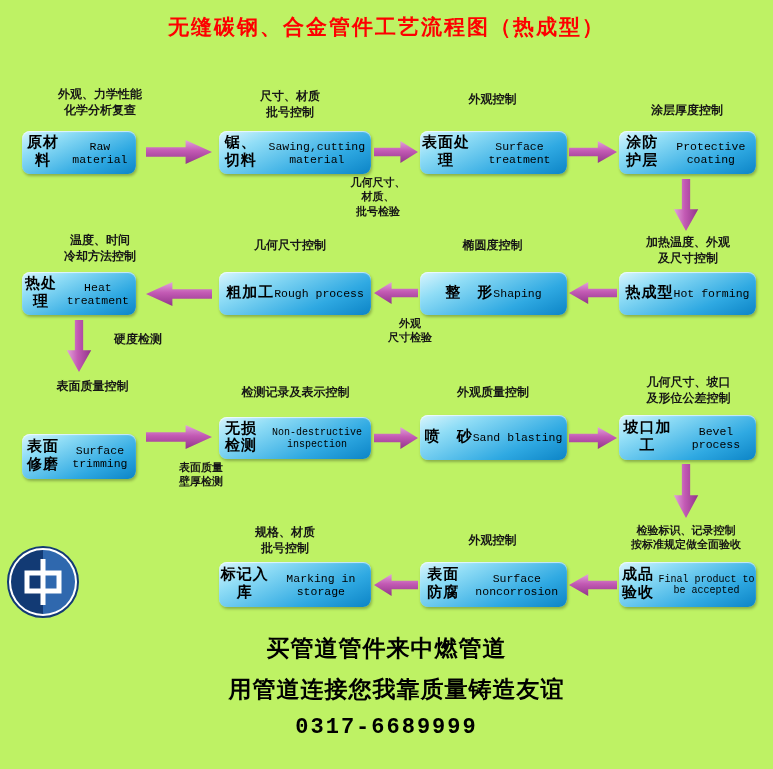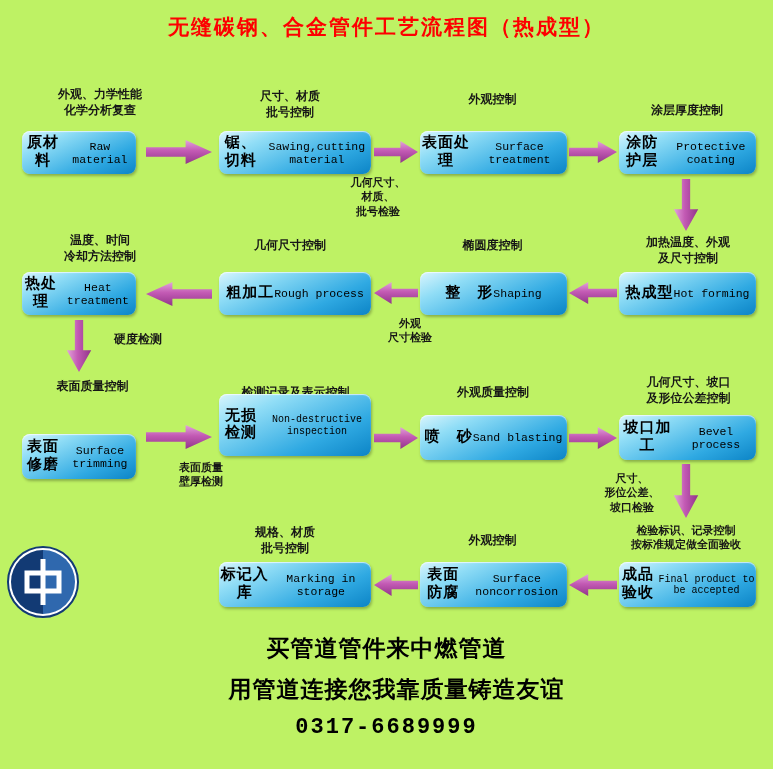--- a/index.html
+++ b/index.html
@@ -119,42 +119,39 @@
   <div class="note" style="left:218px;top:386px;width:155px;">检测记录及表示控制</div>
   <div class="note" style="left:428px;top:386px;width:130px;">外观质量控制</div>
   <div class="note" style="left:616px;top:376px;width:145px;">几何尺寸、坡口
 及形位公差控制</div>
 
   <div class="box" style="left:22px;top:434px;width:114px;height:45px;">
     <div class="cn">表面修磨</div>
     <div class="en">Surface trimming</div>
   </div>
   <div class="arrow right" style="left:146px;top:424px;width:66px;height:26px;"></div>
-  <div class="box" style="left:219px;top:394px;width:152px;height:62px;">
+  <div class="box" style="left:219px;top:417px;width:152px;height:42px;">
     <div class="cn">无损检测</div>
     <div class="en sm">Non-destructive inspection</div>
   </div>
   <div class="arrow right" style="left:374px;top:426px;width:44px;height:24px;"></div>
   <div class="box" style="left:420px;top:415px;width:147px;height:45px;">
     <div class="cn">喷　砂</div>
     <div class="en">Sand blasting</div>
   </div>
   <div class="arrow right" style="left:569px;top:426px;width:48px;height:24px;"></div>
   <div class="box" style="left:619px;top:415px;width:137px;height:45px;">
     <div class="cn">坡口加工</div>
     <div class="en">Bevel process</div>
   </div>
 
   <div class="note small" style="left:158px;top:461px;width:86px;">表面质量
 壁厚检测</div>
 
   <div class="arrow down" style="left:673px;top:464px;width:26px;height:54px;"></div>
-  <div class="note small" style="left:594px;top:472px;width:76px;">尺寸、
-形位公差、
-坡口检验</div>
 
   <div class="note small" style="left:608px;top:524px;width:156px;">检验标识、记录控制
 按标准规定做全面验收</div>
   <div class="note" style="left:430px;top:534px;width:125px;">外观控制</div>
   <div class="note" style="left:225px;top:526px;width:120px;">规格、材质
 批号控制</div>
 
   <div class="box" style="left:619px;top:562px;width:137px;height:45px;">
     <div class="cn">成品验收</div>
     <div class="en sm">Final product to be accepted</div>

